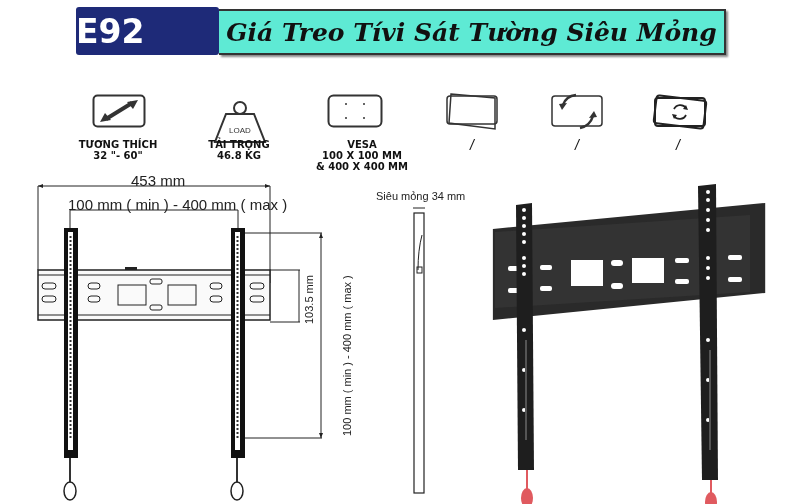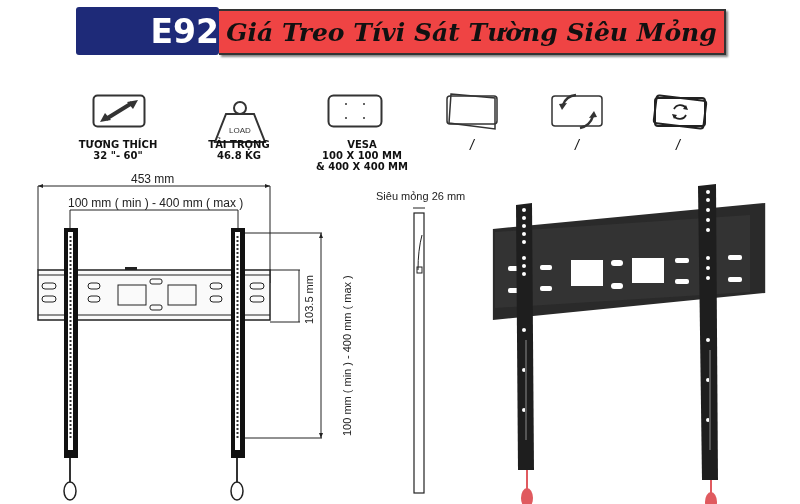--- a/index.html
+++ b/index.html
@@ -1,25 +1,25 @@
 <!DOCTYPE html>
 <html><head>
 <meta charset="utf-8">
 <style>
   html,body{margin:0;padding:0;background:#ffffff;}
   body{width:800px;height:504px;position:relative;overflow:hidden;font-family:"Liberation Sans",sans-serif;color:#1a1a1a;}
   .abs{position:absolute;}
   
-  .hdr-badge{left:76px;top:7px;width:143px;height:48px;background:#1e2a78;border-radius:3px;display:flex;align-items:center;justify-content:flex-end;}
+  .hdr-badge{left:76px;top:7px;width:143px;height:48px;background:#1e2a78;border-radius:3px;display:flex;align-items:center;justify-content:flex-start;}
   .hdr-badge span{color:#fff;font-weight:bold;font-size:33px;letter-spacing:0px;font-family:"DejaVu Sans",sans-serif;}
-  .hdr-title{left:219px;top:9px;width:505px;height:42px;border:2px solid #333;border-left:none;box-shadow:2px 2px 2px #888;display:flex;align-items:center;justify-content:center;background:#ef4444;}
+  .hdr-title{left:219px;top:9px;width:505px;height:42px;border:2px solid #333;border-left:none;box-shadow:2px 2px 2px #888;display:flex;align-items:center;justify-content:center;background:#5eead4;}
   .hdr-title span{font-family:"DejaVu Serif",serif;font-style:italic;font-weight:bold;font-size:25px;color:#111;}
   .feat-label{font-family:"DejaVu Sans",sans-serif;font-weight:bold;font-size:10px;text-align:center;line-height:11px;color:#111;white-space:pre-line;}
   .slash{font-size:14px;font-style:italic;color:#111;}
-  .dim-text{font-size:12px;color:#222;font-family:"Liberation Sans",sans-serif;white-space:nowrap;}
+  .dim-text{font-size:15px;color:#222;font-family:"Liberation Sans",sans-serif;white-space:nowrap;}
   .vtext{transform:rotate(-90deg);transform-origin:left top;}
 </style>
 </head>
 <body>
 
 <div class="abs hdr-badge">
   <span>E92</span>
 </div>
 <div class="abs hdr-title">
   <span>Giá Treo Tívi Sát Tường Siêu Mỏng</span>
@@ -140,21 +140,21 @@
 
   <line x1="245" y1="233" x2="322" y2="233" stroke="#222"></line>
   <line x1="245" y1="438" x2="322" y2="438" stroke="#222"></line>
   <line x1="321" y1="233" x2="321" y2="438" stroke="#222"></line>
   <polygon points="321,233 319,238 323,238" fill="#222"></polygon>
     <polygon points="321,438 319,433 323,433" fill="#222"></polygon>
 </svg>
 <div class="abs dim-text vtext" style="left:303px;top:324px;font-size:11px;">103.5 mm</div>
 <div class="abs dim-text vtext" style="left:341px;top:436px;font-size:11px;">100 mm ( min ) - 400 mm ( max )</div>
 
-<div class="abs dim-text" style="left:376px;top:190px;font-size:11px;">Siêu mỏng 26 mm</div>
+<div class="abs dim-text" style="left:376px;top:190px;font-size:11px;">Siêu mỏng 34 mm</div>
 <svg class="abs" style="left:405px;top:205px;" width="30" height="299">
   <line x1="8" y1="3" x2="20" y2="3" stroke="#222"></line>
   <rect x="9" y="8" width="10" height="280" fill="none" stroke="#222" stroke-width="1.2"></rect>
   <path d="M17 30 Q13 45 13 65" fill="none" stroke="#222"></path>
   <rect x="12" y="62" width="5" height="6" fill="none" stroke="#222"></rect>
 </svg>
 
 <svg class="abs" style="left:480px;top:180px;" width="300" height="324">
 
   <polygon points="14,44 310,18 310,108 14,135" fill="#2a2a2a" transform="translate(0,5) scale(0.92,1)"></polygon>

